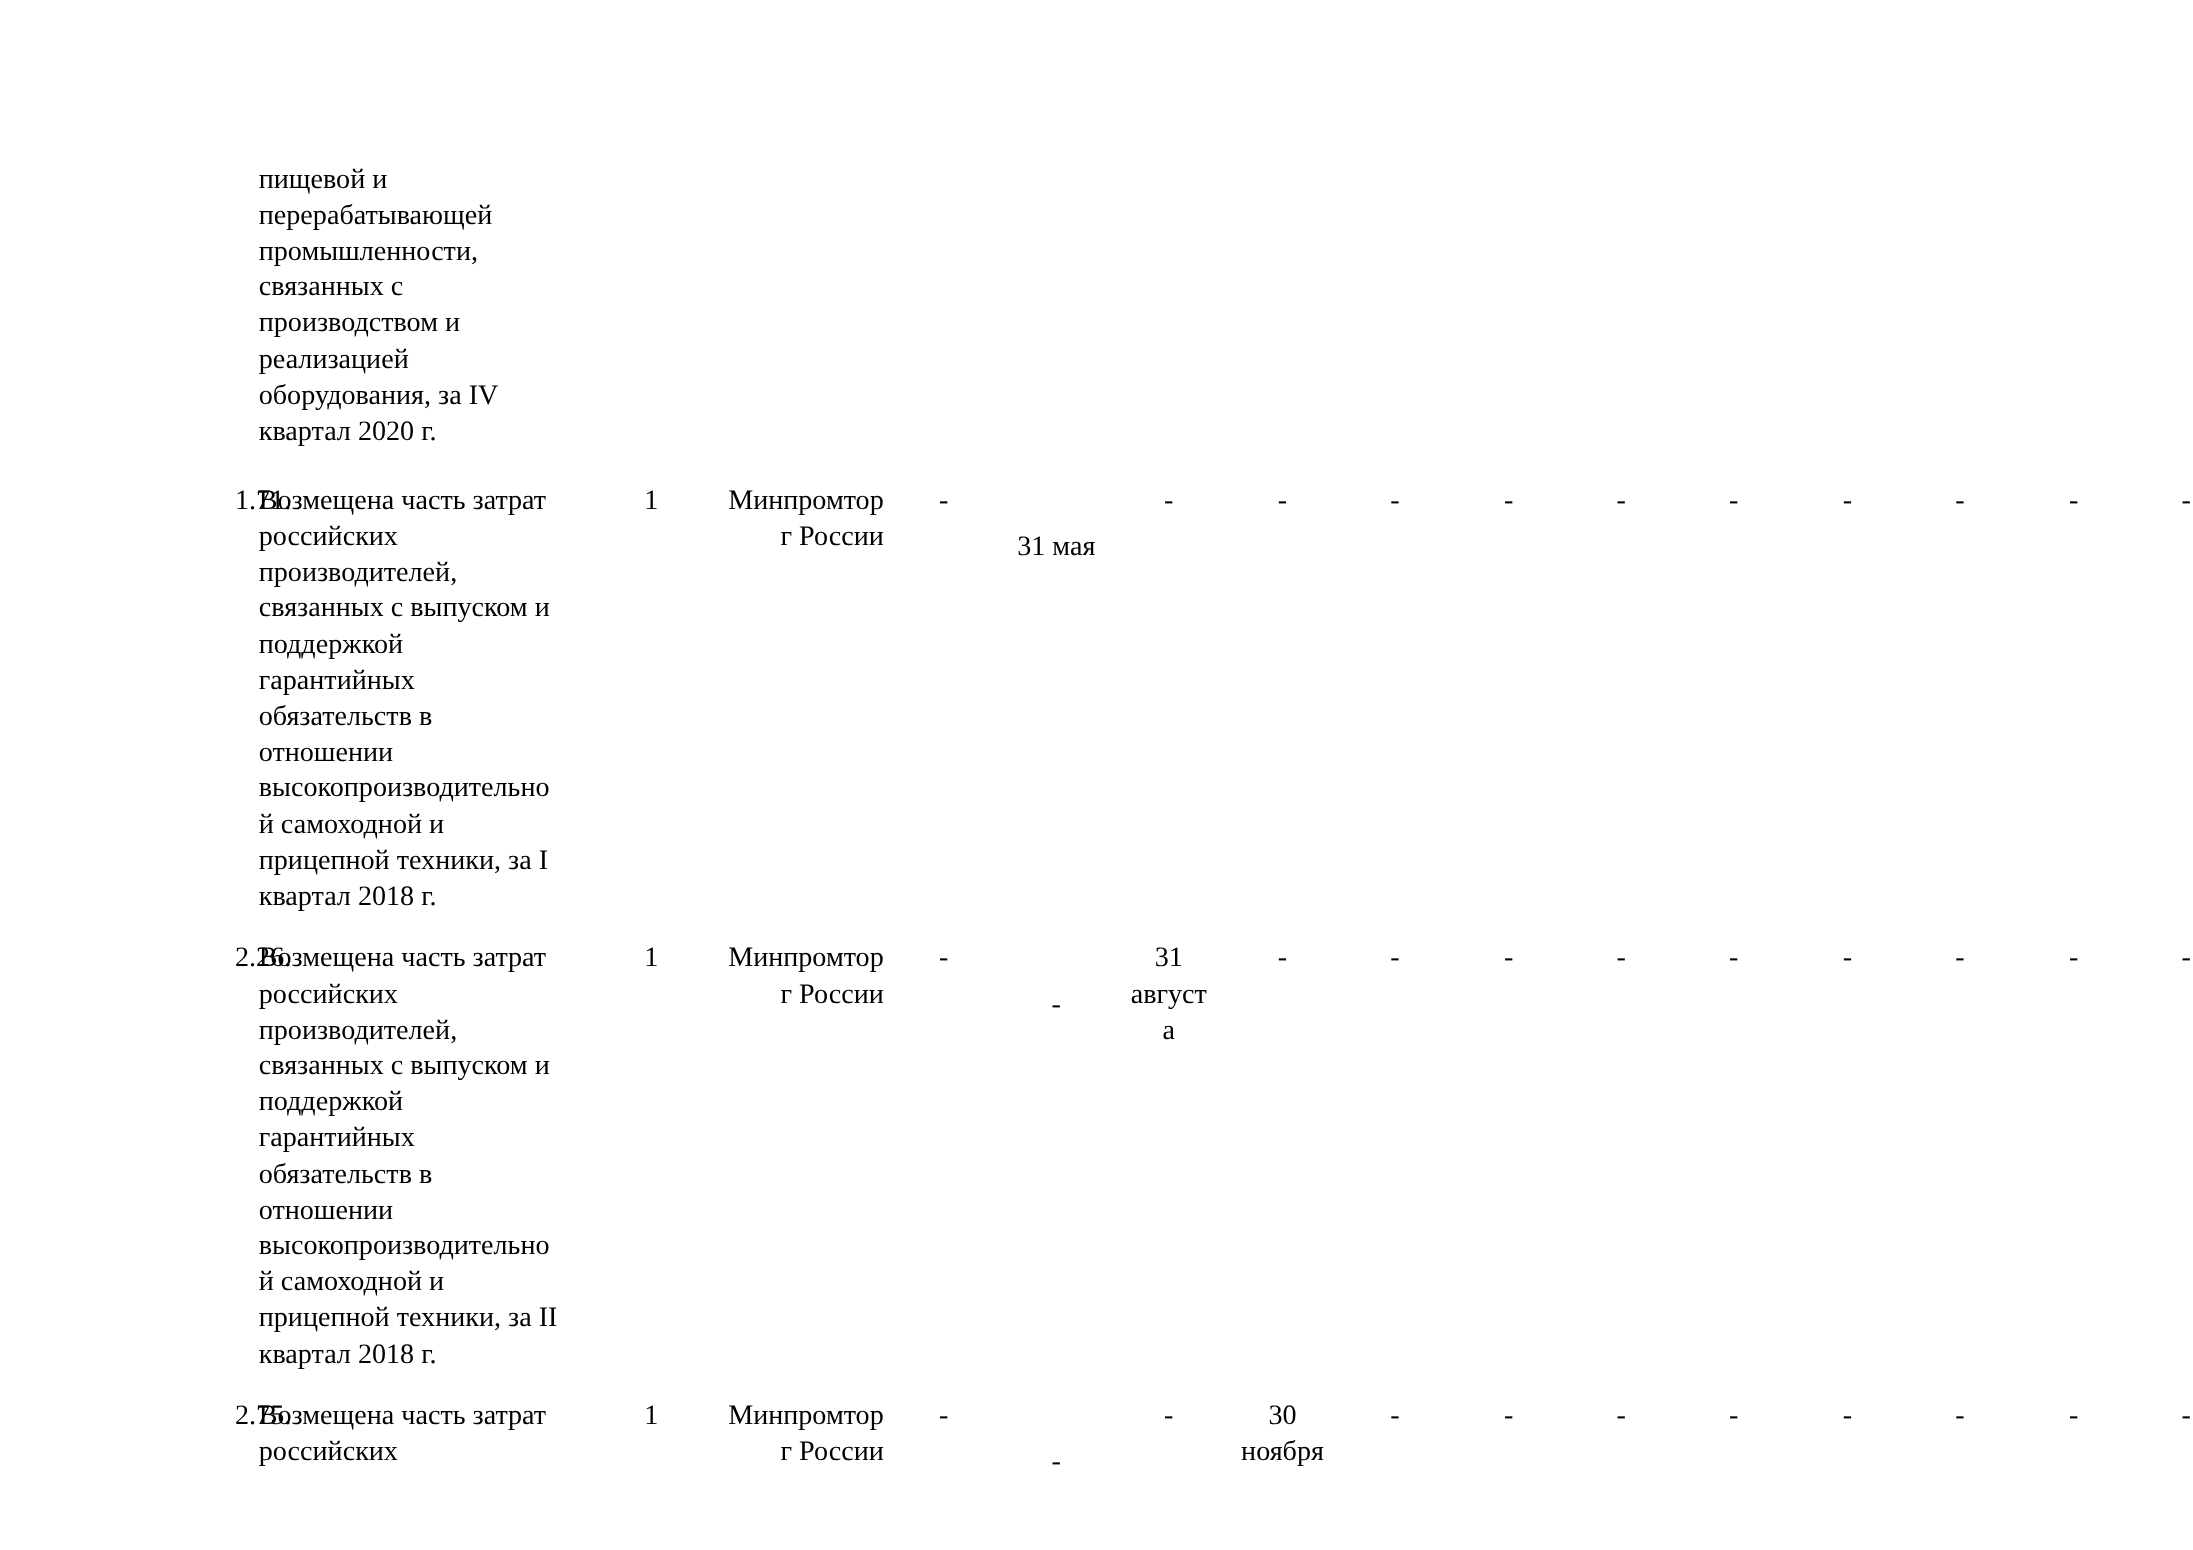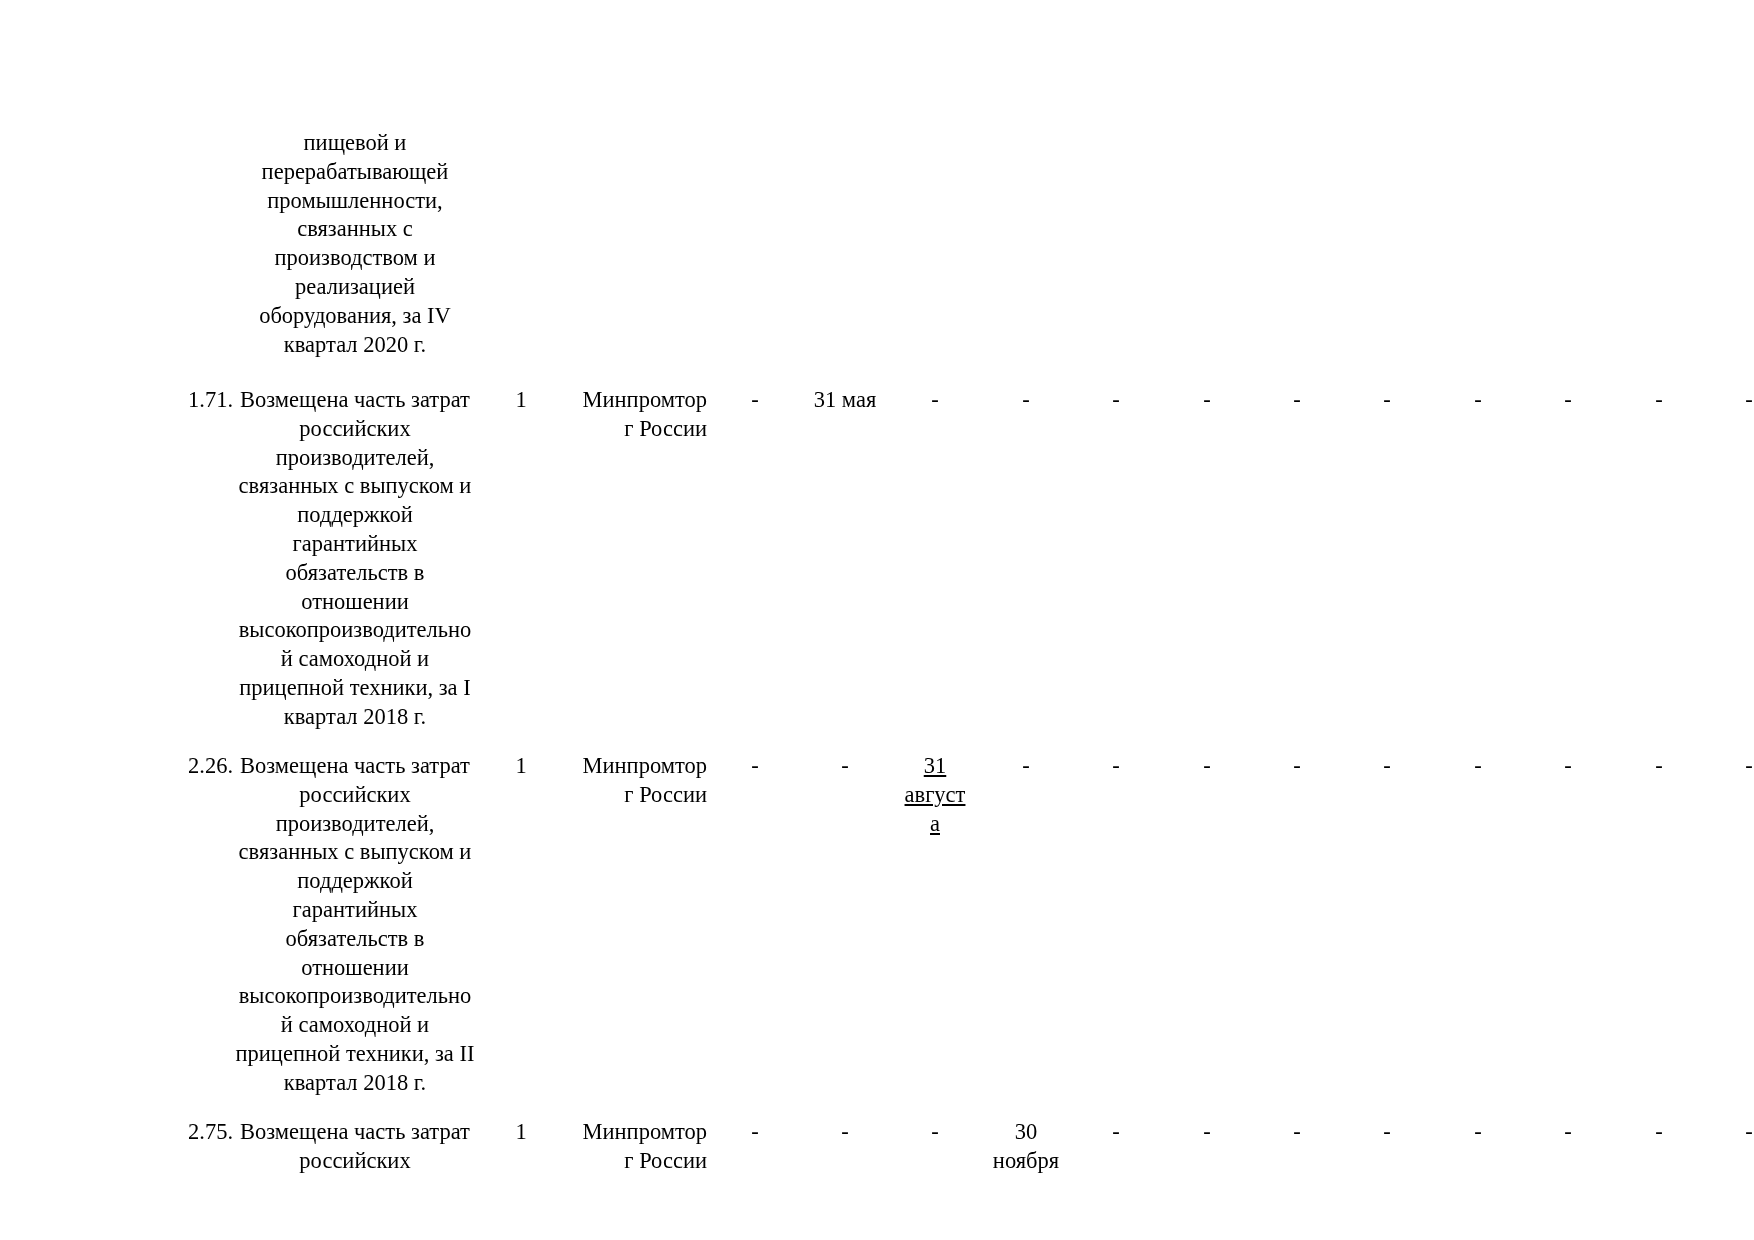--- a/index.html
+++ b/index.html
@@ -5,28 +5,28 @@
   html, body { margin: 0; padding: 0; background: #ffffff; }
   body {
     width: 1754px; height: 1240px; position: relative; overflow: hidden;
     font-family: "Liberation Serif", "DejaVu Serif", serif;
     font-size: 22.5px; line-height: 28.8px; color: #000;
   }
   .page { position: absolute; left: 0; top: 0; width: 1754px; height: 1240px; }
   .row { position: absolute; left: 0; width: 1754px; }
   .cell { position: absolute; top: 0; white-space: pre-line; }
   .num { left: 148px; width: 64px; margin-left: 40px; }
-  .desc { left: 219px; width: 272px; text-align: center; }
+  .desc { left: 207px; width: 272px; }
   .qty { left: 509px; width: 24px; text-align: center; }
   .org { left: 557px; width: 150px; text-align: right; }
   .q { width: 80px; margin-left: -40px; text-align: center; }
-  .c0 { left: 755px; } .c1 { left: 845px; } .c2 { left: 935px; } .c3 { left: 1026px; }
+  .c0 { left: 755px; } .c1 { left: 845px; margin-top: 37px; } .c2 { left: 935px; } .c3 { left: 1026px; }
   .c4 { left: 1116px; } .c5 { left: 1207px; } .c6 { left: 1297px; } .c7 { left: 1387px; }
   .c8 { left: 1478px; } .c9 { left: 1568px; } .c10 { left: 1659px; } .c11 { left: 1749px; }
-  .narrow { width: 70px; margin-left: -35px; word-break: break-all; text-decoration: underline; }
+  .narrow { width: 70px; margin-left: -35px; word-break: break-all; }
 </style>
 </head>
 <body>
 
 <div class="page">
 
   <div class="row" style="top:129px;">
     <div class="cell desc">пищевой и
 перерабатывающей
 промышленности,

